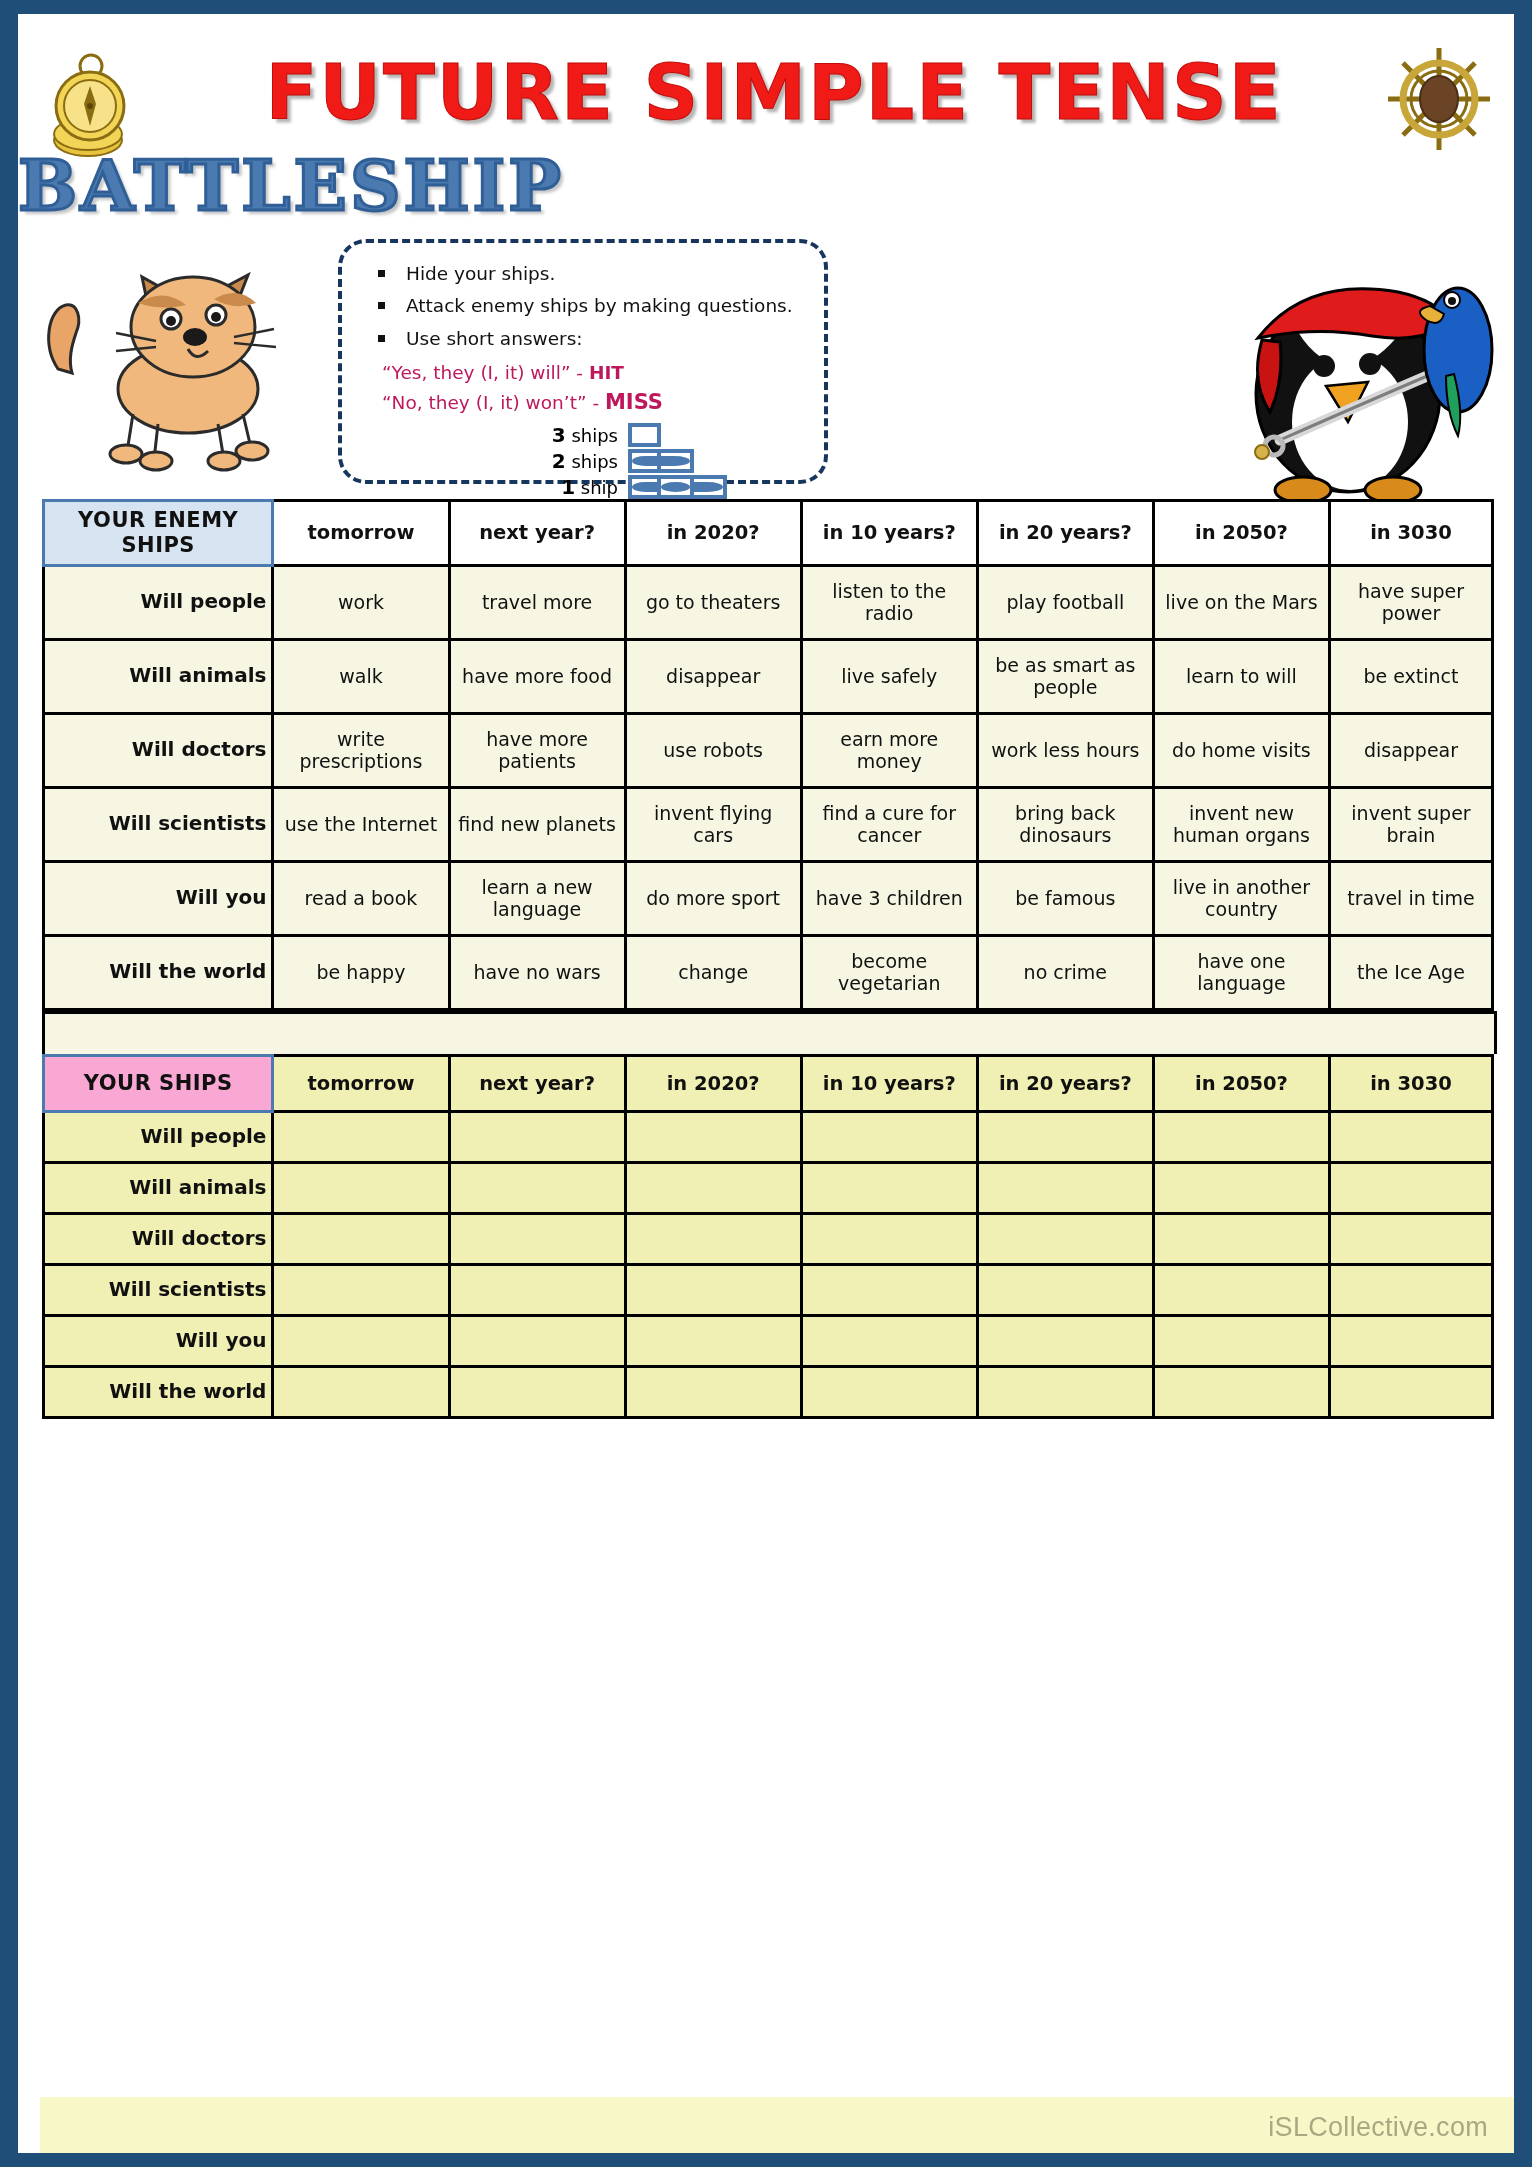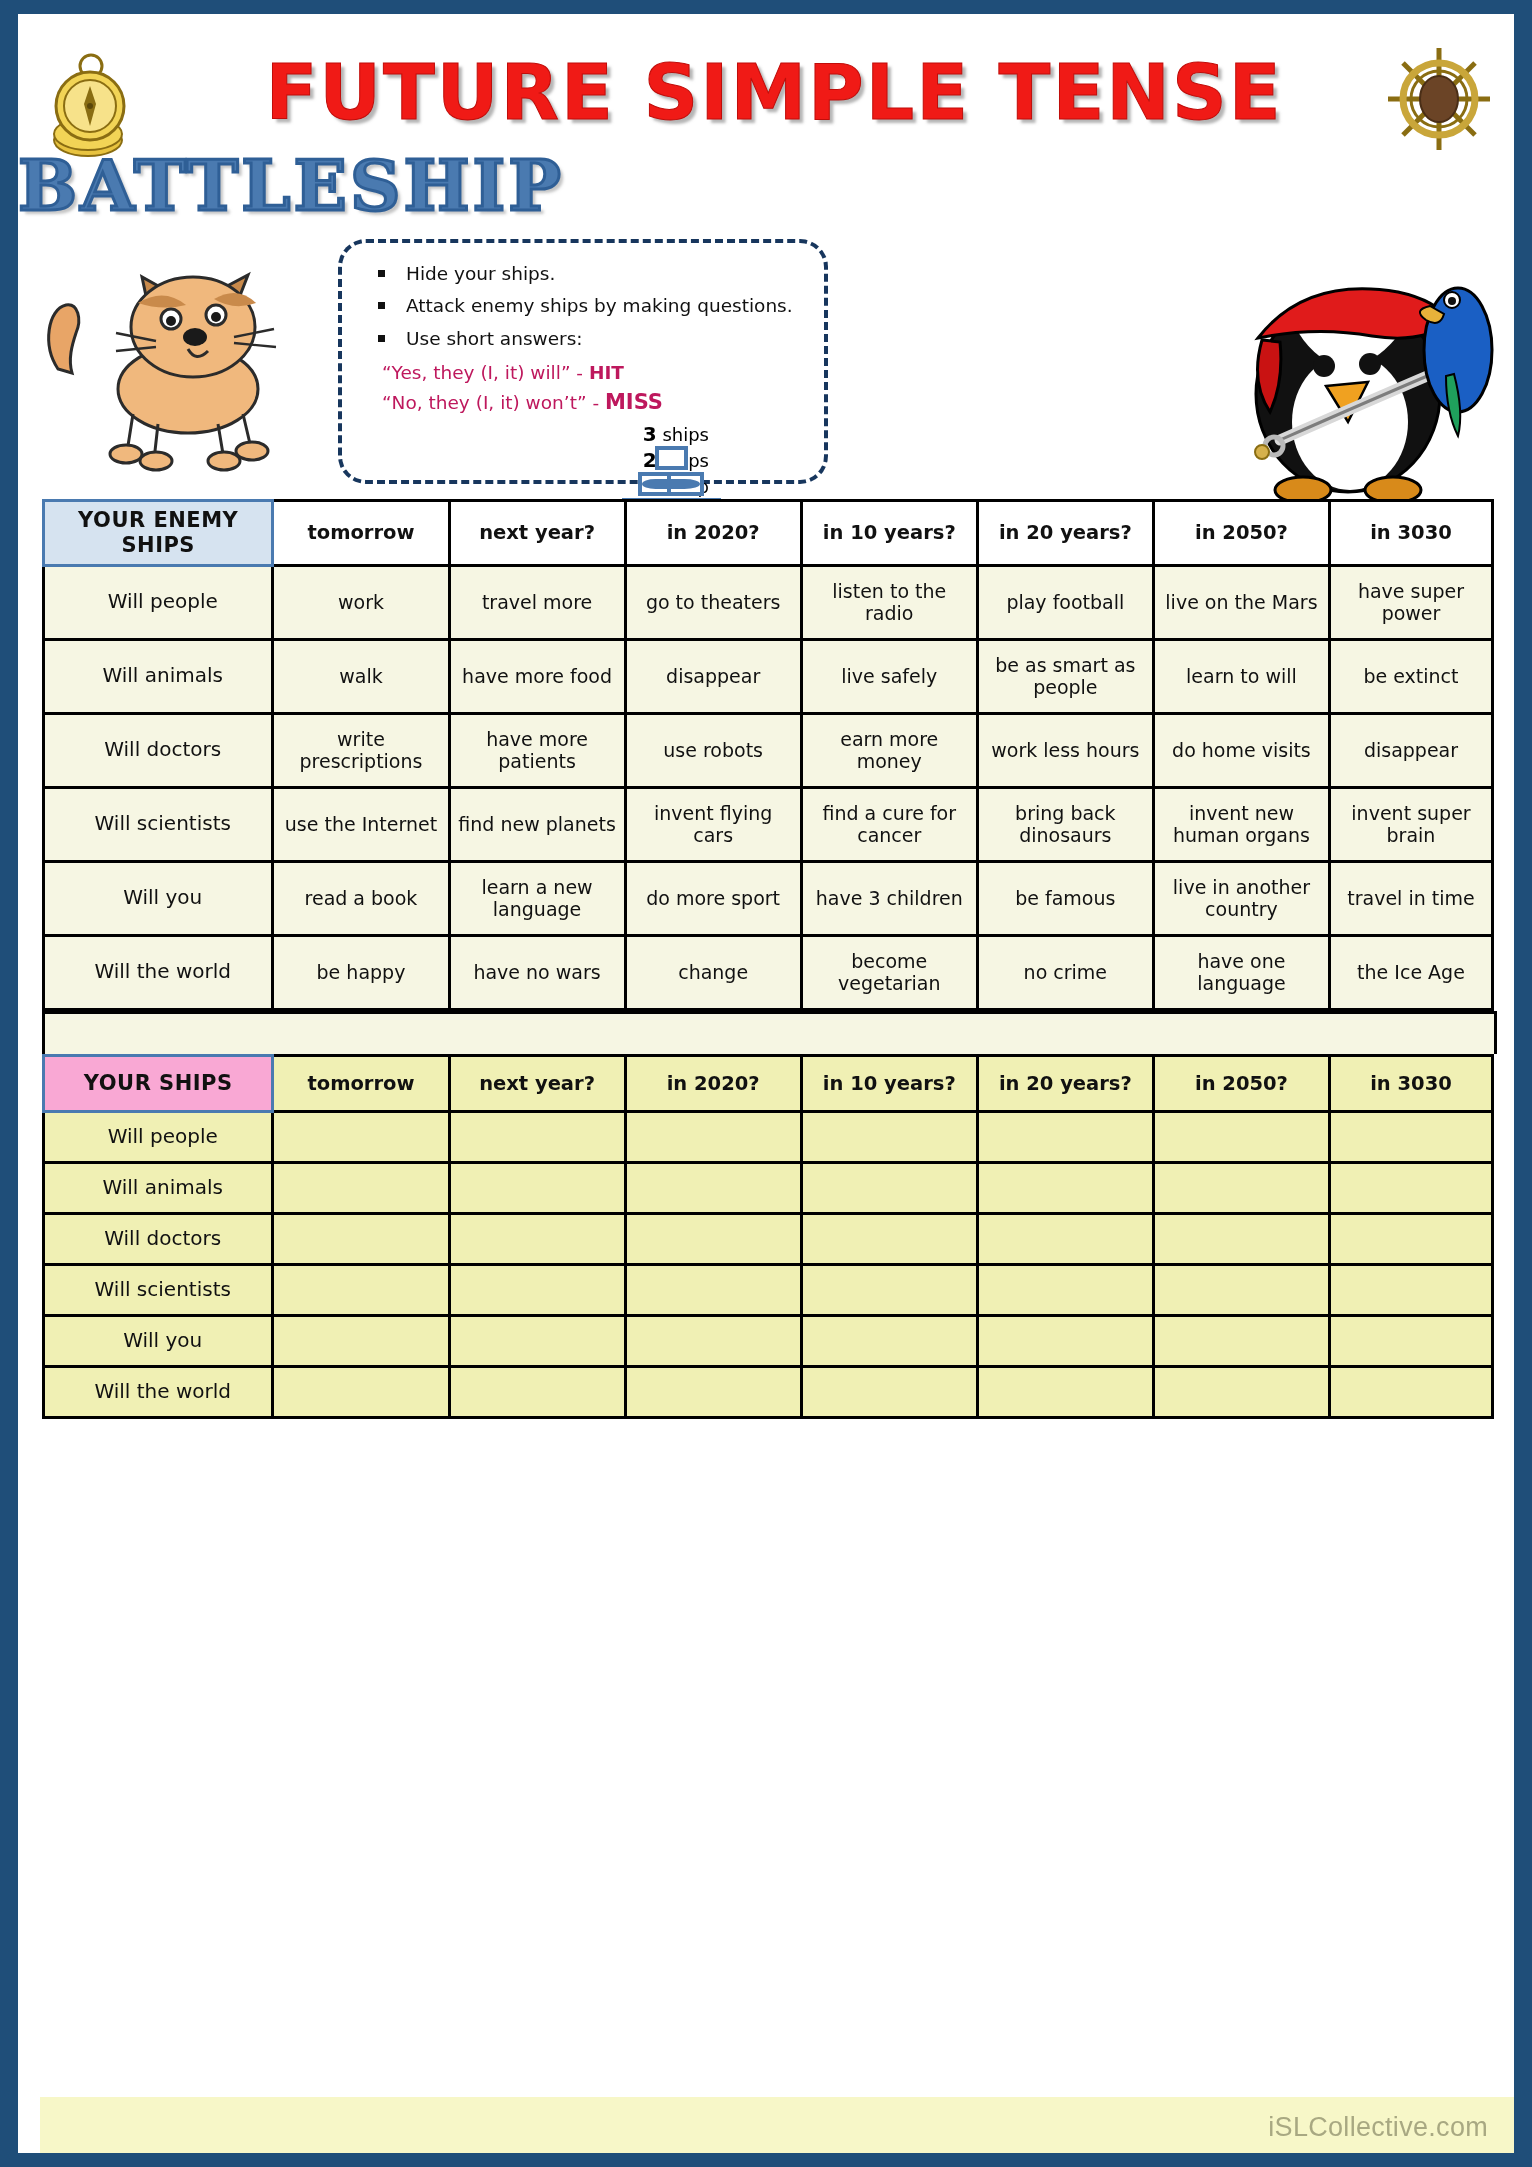--- a/index.html
+++ b/index.html
@@ -79,21 +79,21 @@
     line-height: 1.45;
     color: #be185d;
   }
   .answers b { font-weight: 700; }
   .legend {
     margin-top: 5px;
     padding-left: 168px;
     font-family: "DejaVu Sans", sans-serif;
     font-size: 18px;
   }
-  .legend-row { display: flex; align-items: center; height: 26px; flex-direction: column; }
+  .legend-row { display: flex; align-items: center; height: 26px; }
   .legend-row .lbl { width: 96px; text-align: right; padding-right: 10px; }
   .legend-row .lbl b { font-weight: 700; font-size: 20px; }
   .boat { display: flex; }
   .boat .seg {
     width: 33px; height: 24px;
     border: 4px solid #4a7ab0;
     background: #fff;
     position: relative;
   }
   .boat .seg + .seg { border-left: none; }
@@ -126,23 +126,23 @@
 
   .hdr-cell { background: #fff; font-weight: 700; font-size: 19.5px; }
   .corner {
     background: #d6e3f0;
     border: 3px solid #4a7ab0 !important;
     font-weight: 700;
     font-size: 21px;
     letter-spacing: .5px;
   }
   .rowlabel {
-    text-align: center;
+    text-align: right;
     padding-left: 14px;
-    font-weight: 400;
+    font-weight: 700;
     font-size: 20px;
   }
   .t1 td { background: #f6f6e3; }
   .t1 tr.header-row td { background: #ffffff; }
   .t1 tr.header-row td.corner { background: #d6e3f0; }
   .t1 td.body-cell { height: 74px; }
 
   .spacer {
     height: 42px;
     background: #f6f6e3;

